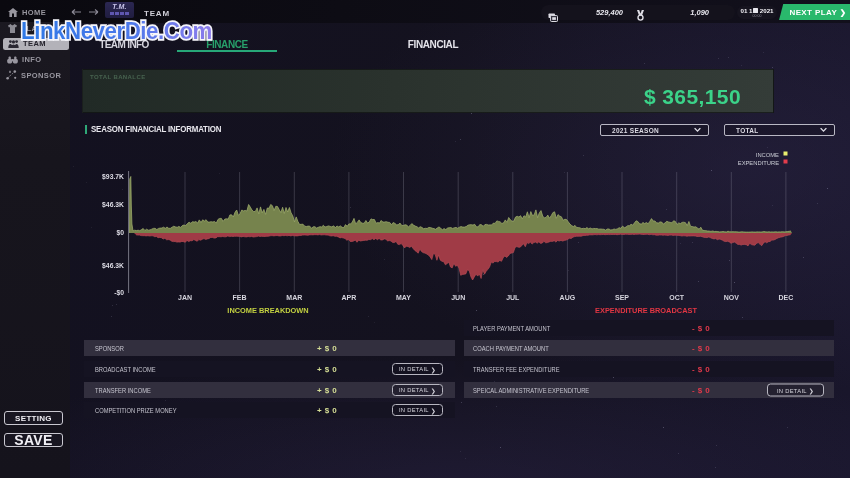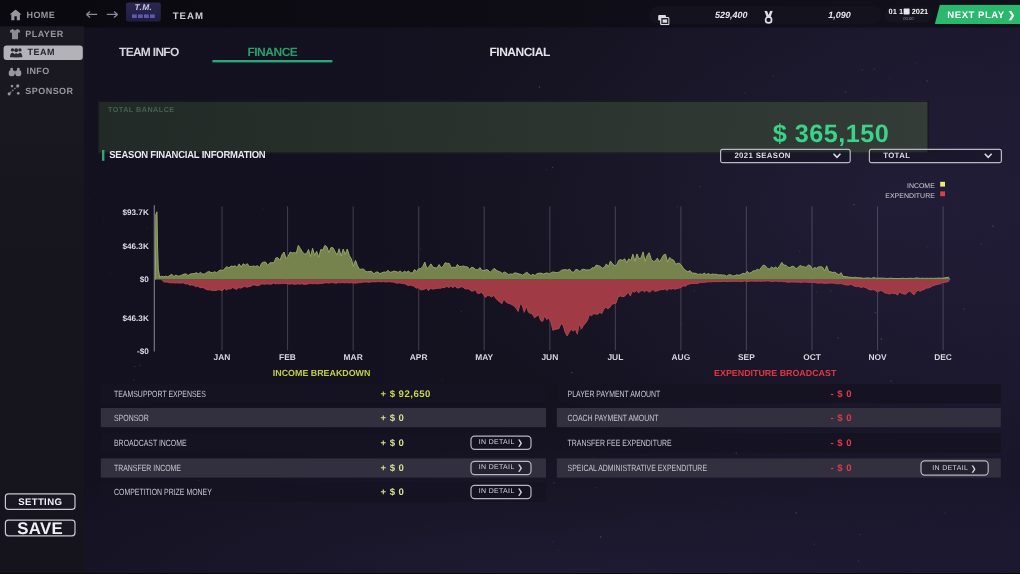--- a/index.html
+++ b/index.html
@@ -138,21 +138,21 @@
       <span style="position:absolute;transform:translateX(-50%);font-size:10px;font-weight:bold;color:#27a06a;letter-spacing:-0.4px;white-space:nowrap;">FINANCE</span>
     </div>
 <div style="position:absolute;left:177px;top:50px;width:100px;height:2px;background:#27a878;"></div>
 <div style="position:absolute;left:329px;top:38.6px;">
       <span style="position:absolute;transform:translateX(-50%);font-size:10px;font-weight:bold;color:#e4e3ea;letter-spacing:-0.2px;white-space:nowrap;margin-top:48px;">COACH</span>
     </div>
 <div style="position:absolute;left:433px;top:38.6px;">
       <span style="position:absolute;transform:translateX(-50%);font-size:10px;font-weight:bold;color:#e4e3ea;letter-spacing:-0.4px;white-space:nowrap;">FINANCIAL</span>
     </div>
 
-<div style="position:absolute;left:82px;top:84px;width:692px;height:43.5px;background:linear-gradient(95deg,#212a26 0%,#2a322d 45%,#343c38 100%);border:1px solid rgba(10,12,12,0.6);box-sizing:border-box;">
+<div style="position:absolute;left:82px;top:69px;width:692px;height:43.5px;background:linear-gradient(95deg,#212a26 0%,#2a322d 45%,#343c38 100%);border:1px solid rgba(10,12,12,0.6);box-sizing:border-box;">
   <div style="position:absolute;left:7px;top:4px;font-size:6px;font-weight:bold;color:#47624f;letter-spacing:0.4px;">TOTAL BANALCE</div>
   <div style="position:absolute;right:32px;top:14.5px;font-size:21px;font-weight:bold;color:#3bd389;letter-spacing:0.4px;">$ 365,150</div>
 </div>
 
 <div style="position:absolute;left:84.5px;top:125px;width:2.5px;height:9px;background:#2fa878;"></div>
 <div style="position:absolute;left:91px;top:124.3px;font-size:8.5px;font-weight:bold;color:#e9e8ee;letter-spacing:-0.2px;transform:scaleX(0.93);transform-origin:left center;">SEASON FINANCIAL INFORMATION</div>
 <div style="position:absolute;left:600px;top:123.5px;width:109px;height:12.5px;border:1px solid #b9b8c4;border-radius:2px;box-sizing:border-box;background:rgba(16,14,24,0.3);">
   <span style="position:absolute;left:11px;top:50%;transform:translateY(-50%);font-size:6.5px;font-weight:bold;color:#dcdbe4;letter-spacing:0.3px;">2021 SEASON</span>
   <svg width="7" height="5" viewBox="0 0 7 5" style="position:absolute;right:7px;top:50%;transform:translateY(-50%);">
         <path d="M1 1 L3.5 3.6 L6 1" stroke="#dcdbe4" stroke-width="1.3" fill="none" stroke-linecap="round"></path>
@@ -165,24 +165,20 @@
       </svg>
 </div>
 
 <div style="position:absolute;left:268px;top:305.5px;">
       <span style="position:absolute;transform:translateX(-50%);font-size:7.4px;font-weight:bold;color:#c3d141;letter-spacing:0px;white-space:nowrap;">INCOME BREAKDOWN</span>
     </div>
 <div style="position:absolute;left:646px;top:305.5px;">
       <span style="position:absolute;transform:translateX(-50%);font-size:7.4px;font-weight:bold;color:#e23643;letter-spacing:0px;white-space:nowrap;">EXPENDITURE BROADCAST</span>
     </div>
 
-<div style="position:absolute;left:84px;top:320px;width:371px;height:16px;background:#151322;">
-      <div style="position:absolute;left:10.5px;top:50%;transform:translateY(-50%) scaleX(0.77);transform-origin:left center;font-size:7.5px;color:#c6c5cf;letter-spacing:0px;white-space:nowrap;">TEAMSUPPORT EXPENSES</div>
-      <div style="position:absolute;left:233px;top:50%;transform:translateY(-50%);font-size:8px;font-weight:bold;color:#ccd84f;letter-spacing:0.4px;">+ $ 92,650</div>
-    </div>
     <div style="position:absolute;left:84px;top:340px;width:371px;height:16px;background:#322f3e;">
       <div style="position:absolute;left:10.5px;top:50%;transform:translateY(-50%) scaleX(0.77);transform-origin:left center;font-size:7.5px;color:#c6c5cf;letter-spacing:0px;white-space:nowrap;">SPONSOR</div>
       <div style="position:absolute;left:233px;top:50%;transform:translateY(-50%);font-size:8px;font-weight:bold;color:#d6df96;letter-spacing:0.4px;">+ $ 0</div>
     </div>
     <div style="position:absolute;left:84px;top:361px;width:371px;height:16px;background:#151322;">
       <div style="position:absolute;left:10.5px;top:50%;transform:translateY(-50%) scaleX(0.77);transform-origin:left center;font-size:7.5px;color:#c6c5cf;letter-spacing:0px;white-space:nowrap;">BROADCAST INCOME</div>
       <div style="position:absolute;left:233px;top:50%;transform:translateY(-50%);font-size:8px;font-weight:bold;color:#d6df96;letter-spacing:0.4px;">+ $ 0</div>
       <div style="position:absolute;left:308px;top:50%;transform:translateY(-50%);width:49px;height:10px;border:1px solid #b7b6c0;border-radius:3.5px;background:rgba(20,18,30,0.45);color:#d5d4dc;font-size:5.8px;display:flex;align-items:center;justify-content:center;letter-spacing:0.3px;">IN DETAIL&nbsp;<span style="font-size:6px;">❯</span></div>
     </div>
     <div style="position:absolute;left:84px;top:382px;width:371px;height:16px;background:#322f3e;">
@@ -209,13 +205,17 @@
     </div>
     <div style="position:absolute;left:464px;top:382px;width:370px;height:16px;background:#322f3e;">
       <div style="position:absolute;left:9px;top:50%;transform:translateY(-50%) scaleX(0.77);transform-origin:left center;font-size:7.5px;color:#c6c5cf;letter-spacing:0px;white-space:nowrap;">SPEICAL ADMINISTRATIVE EXPENDITURE</div>
       <div style="position:absolute;left:228px;top:50%;transform:translateY(-50%);font-size:8px;font-weight:bold;color:#e0394a;letter-spacing:0.4px;">- $ 0</div>
       <div style="position:absolute;left:303px;top:50%;transform:translateY(-50%);width:55px;height:11px;border:1px solid #b7b6c0;border-radius:3.5px;background:rgba(20,18,30,0.45);color:#d5d4dc;font-size:5.8px;display:flex;align-items:center;justify-content:center;letter-spacing:0.3px;">IN DETAIL&nbsp;<span style="font-size:6px;">❯</span></div>
     </div>
 <div style="position:absolute;left:4px;top:411px;width:59px;height:14px;border:1.3px solid #c9c8d0;border-radius:3px;background:rgba(28,26,38,0.5);display:flex;align-items:center;justify-content:center;font-size:8px;font-weight:bold;color:#f0eff4;letter-spacing:0.3px;box-sizing:border-box;">SETTING</div>
     <div style="position:absolute;left:4px;top:433px;width:59px;height:14px;border:1.3px solid #c9c8d0;border-radius:3px;background:rgba(28,26,38,0.5);display:flex;align-items:center;justify-content:center;font-size:14px;font-weight:bold;color:#f0eff4;letter-spacing:0.3px;box-sizing:border-box;">SAVE</div>
     <div style="position:absolute;left:4px;top:454px;width:59px;height:14px;border:1.3px solid #c9c8d0;border-radius:3px;background:rgba(28,26,38,0.5);display:flex;align-items:center;justify-content:center;font-size:8px;font-weight:bold;color:#f0eff4;letter-spacing:0.3px;box-sizing:border-box;margin-top:42px;">EXIT</div>
 
+<div style="position:absolute;left:20.5px;top:16.5px;width:200px;height:30px;z-index:50;">
+ <span style="position:absolute;left:0;top:0;font-size:24.5px;font-weight:bold;letter-spacing:-0.5px;white-space:nowrap;transform:scaleX(0.91);transform-origin:left;-webkit-text-stroke:3.5px #f5f5fa;text-shadow:0 0 2px rgba(30,30,80,0.8);">LinkNeverDie.Com</span>
+ <span style="position:absolute;left:0;top:0;font-size:24.5px;font-weight:bold;letter-spacing:-0.5px;white-space:nowrap;transform:scaleX(0.91);transform-origin:left;background:linear-gradient(90deg,#2f79e6 0%,#4a78ea 55%,#8d7cec 100%);-webkit-background-clip:text;background-clip:text;color:transparent;">LinkNeverDie.Com</span>
+</div>
 
 </div>
 </body></html>

